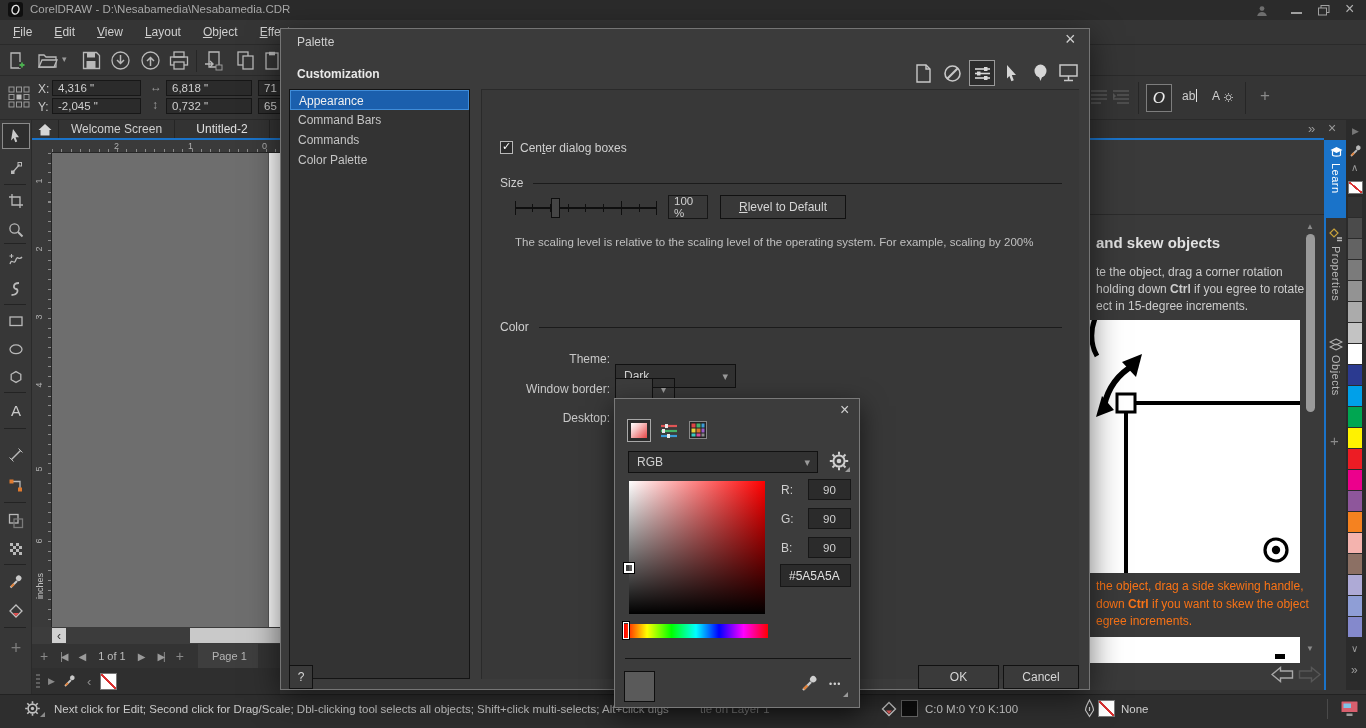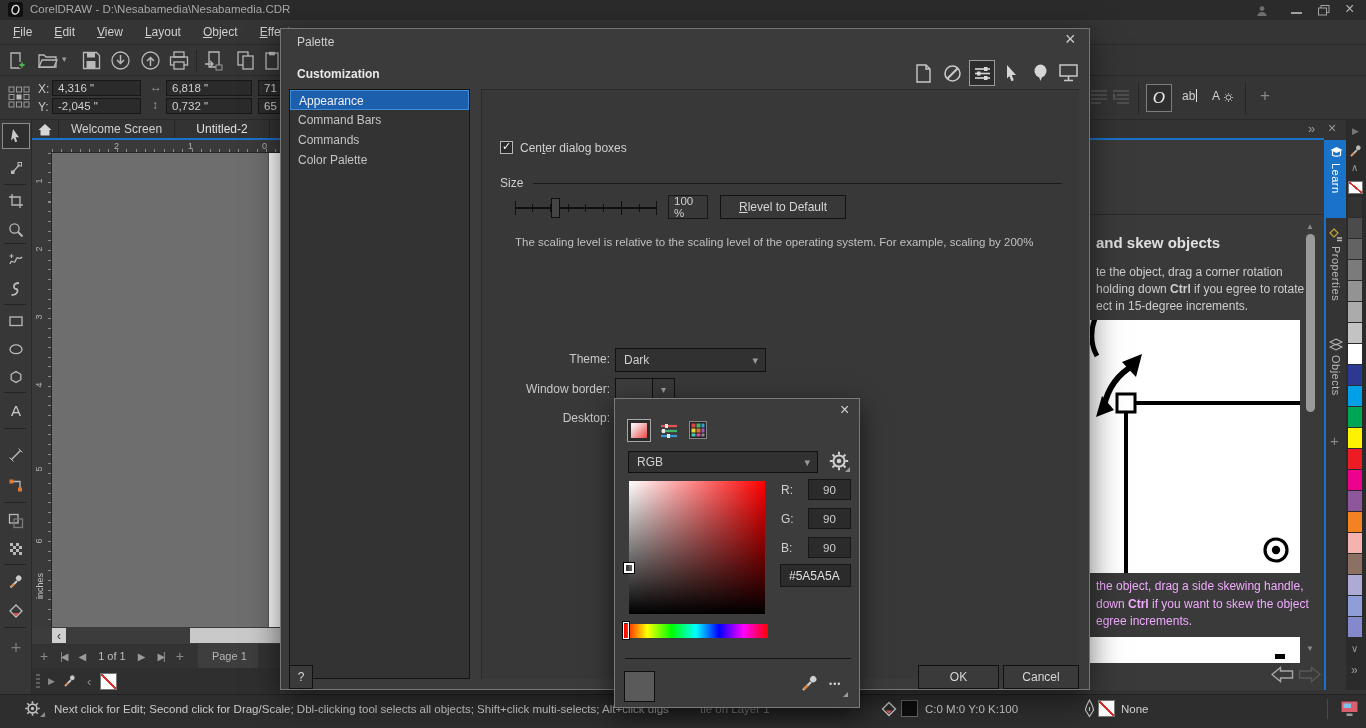--- a/index.html
+++ b/index.html
@@ -445,21 +445,21 @@
         <path d="M14 86 C18 68 28 54 44 45" fill="none" stroke="#000" stroke-width="6"></path>
         <polygon points="52,34 32,42 46,57" fill="#000"></polygon>
         <polygon points="6,97 24,90 12,76" fill="#000"></polygon>
         <line x1="45" y1="83" x2="210" y2="83" stroke="#000" stroke-width="4"></line>
         <line x1="36" y1="91" x2="36" y2="253" stroke="#000" stroke-width="4"></line>
         <rect x="27" y="74" width="18" height="18" fill="#fff" stroke="#000" stroke-width="3"></rect>
         <circle cx="186" cy="230" r="11" fill="none" stroke="#000" stroke-width="3.2"></circle>
         <circle cx="186" cy="230" r="4.2" fill="#000"></circle>
       </svg>
     </div>
-    <div class="abs" style="left:6px;top:438px;font-size:12px;color:#f0abfc;line-height:17.5px;white-space:nowrap">
+    <div class="abs" style="left:6px;top:438px;font-size:12px;color:#f97316;line-height:17.5px;white-space:nowrap">
       <div>the object, drag a side skewing handle,</div>
       <div><span>down </span><b>Ctrl</b><span> if you want to skew the object</span></div>
       <div>egree increments.</div>
     </div>
     <div class="abs" style="left:0;top:497px;width:210px;height:26px;background:#fff">
       <div class="abs" style="left:185px;top:17px;width:10px;height:5px;background:#000"></div>
     </div>
 
     <span class="abs" style="left:216px;top:82px;font-size:8px;color:#8a8a8a">▲</span>
     <div class="abs" style="left:216px;top:94px;width:9px;height:178px;background:#9a9a9a;border-radius:5px"></div>
@@ -625,22 +625,26 @@
       <div class="fld abs" style="left:186px;top:105px;width:40px;height:24px;justify-content:center;background:#383838">
           <span>100 %</span>
         </div>
       <div class="btn abs" style="left:238px;top:105px;width:126px;height:24px;background:#383838">
           <span><u>R</u><span>level to Default</span></span>
         </div>
       <div class="abs" style="left:33px;top:145px;width:548px;font-size:11.5px;color:#c0c0c0;line-height:15px">
         <div>The scaling level is relative to the scaling level of the operating system. For example, scaling by 200%</div>
       </div>
 
+      <div class="abs" style="left:18px;top:230px;width:562px;display:flex;align-items:center">
+        <span style="color:#cfcfcf">Color</span>
+        <span class="hline"></span>
+      </div>
       <span class="abs lbl r" style="left:28px;top:262px;width:100px">Theme:</span>
-      <div class="dd abs" style="left:133px;top:258px;width:151px;height:24px">
+      <div class="dd abs" style="left:133px;top:274px;width:121px;height:24px">
           <span>Dark</span>
           <span class="cv" style="font-size:11px">▾</span>
         </div>
       <span class="abs lbl r" style="left:28px;top:292px;width:100px">Window border:</span>
       <div class="abs" style="left:133px;top:288px;width:60px;height:23px;border:1px solid #111;display:flex">
         <span style="width: 37px; border-right: 1px solid rgb(17, 17, 17); background: rgb(60, 60, 60);"></span>
         <span style="flex:1;display:flex;align-items:center;justify-content:center;color:#9a9a9a;font-size:10px">▾</span>
       </div>
       <span class="abs lbl r" style="left:28px;top:321px;width:100px">Desktop:</span>
       <div class="abs" style="left:133px;top:317px;width:60px;height:23px;border:1px solid #3e96ea;display:flex">

